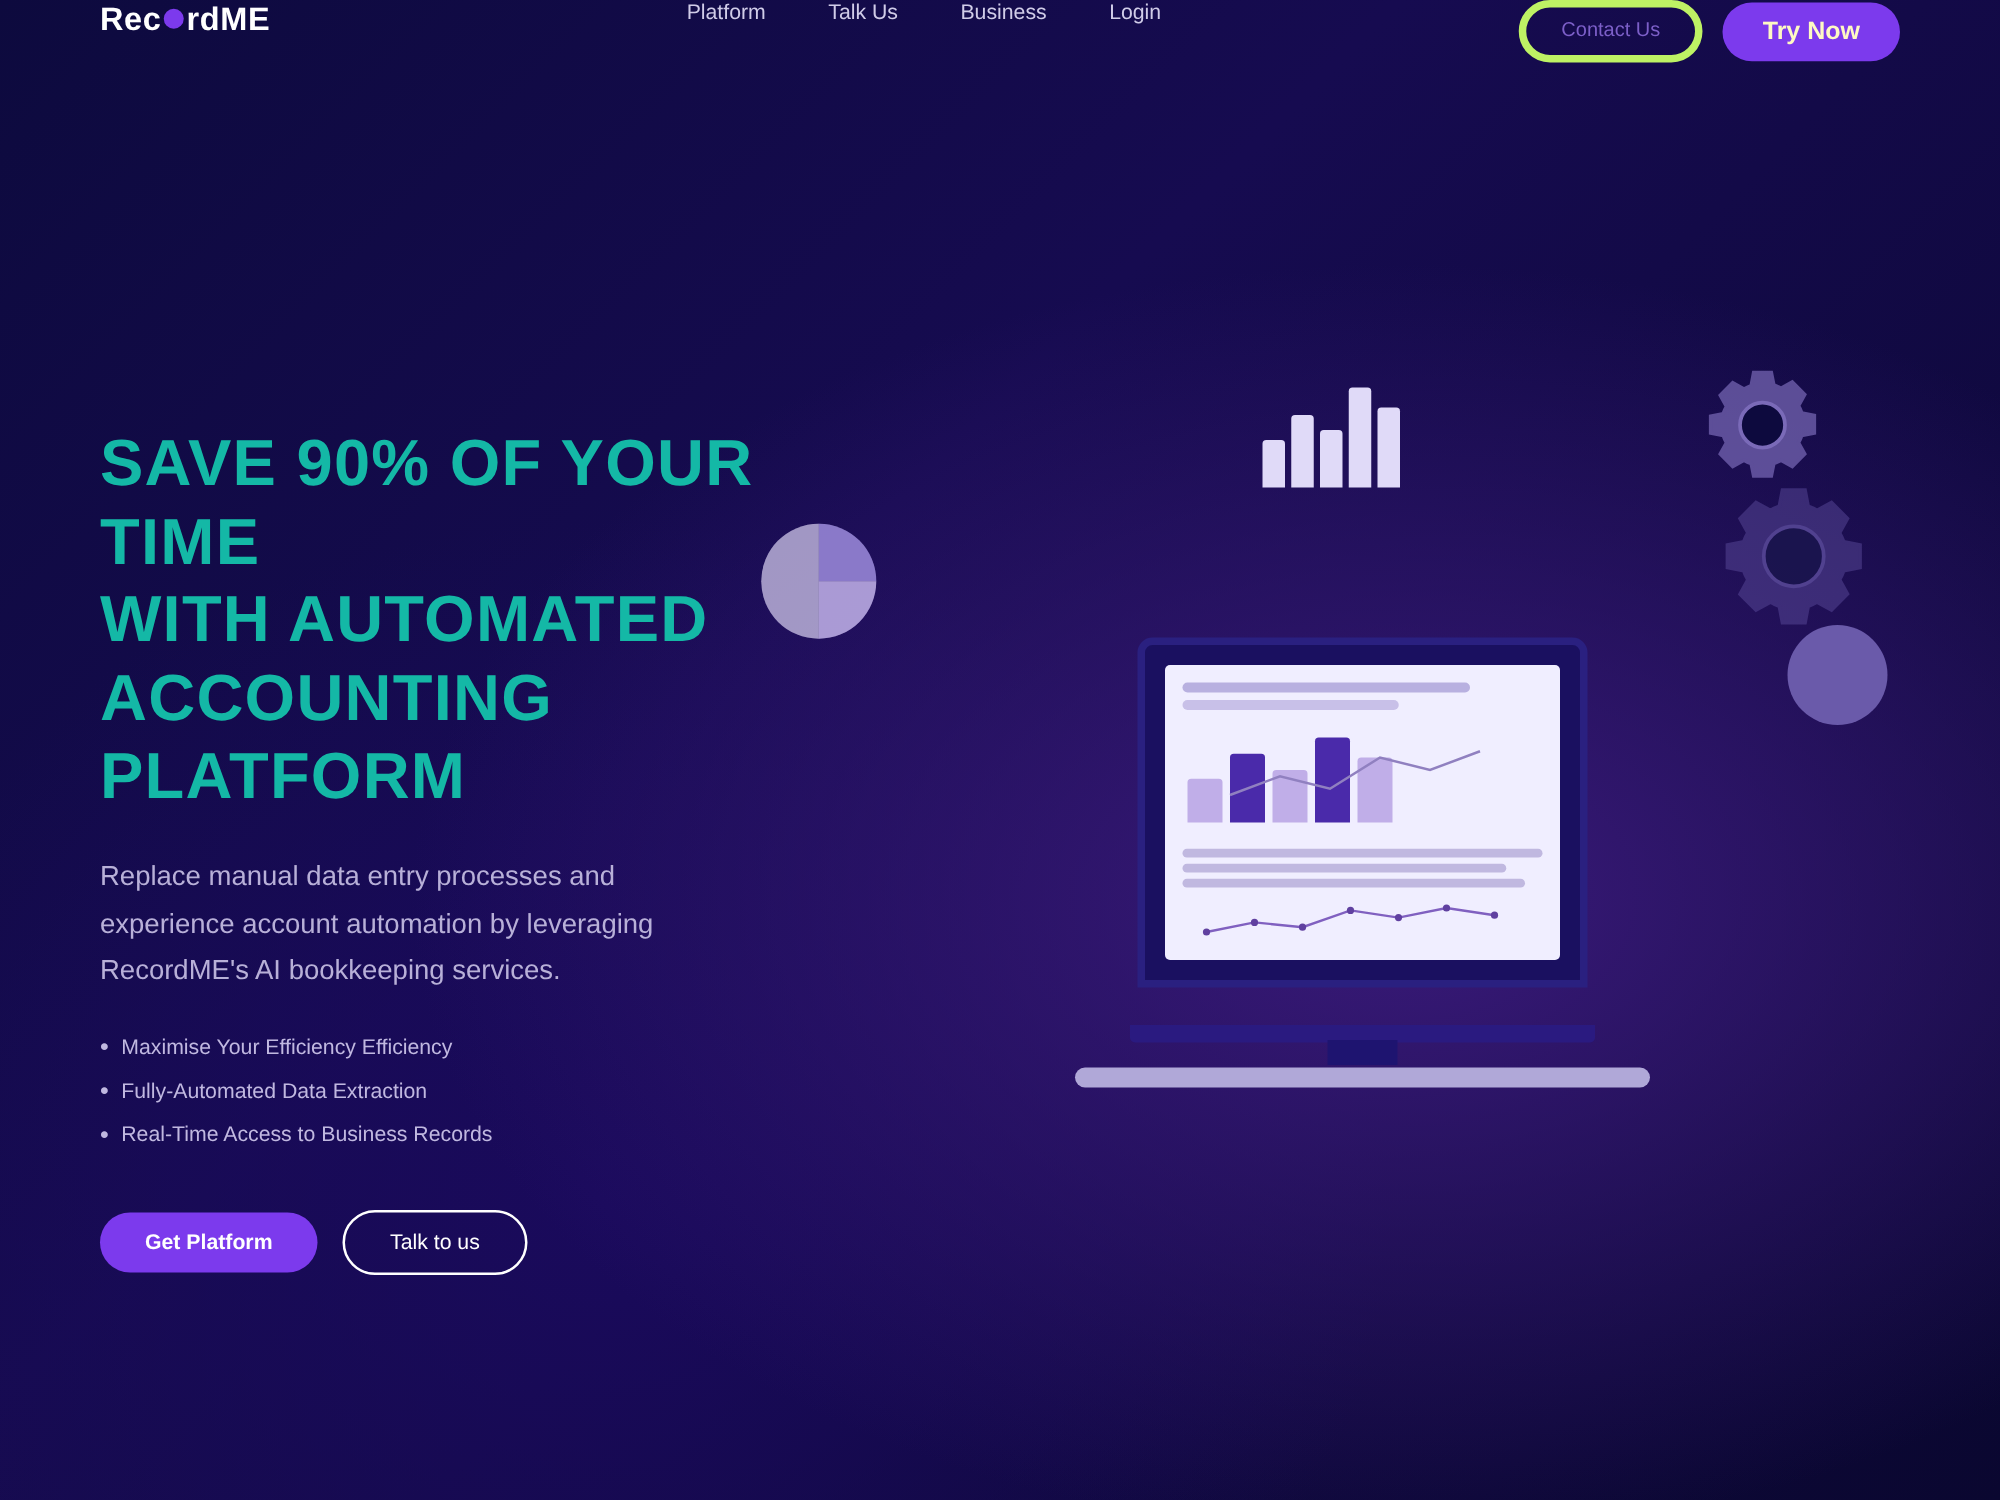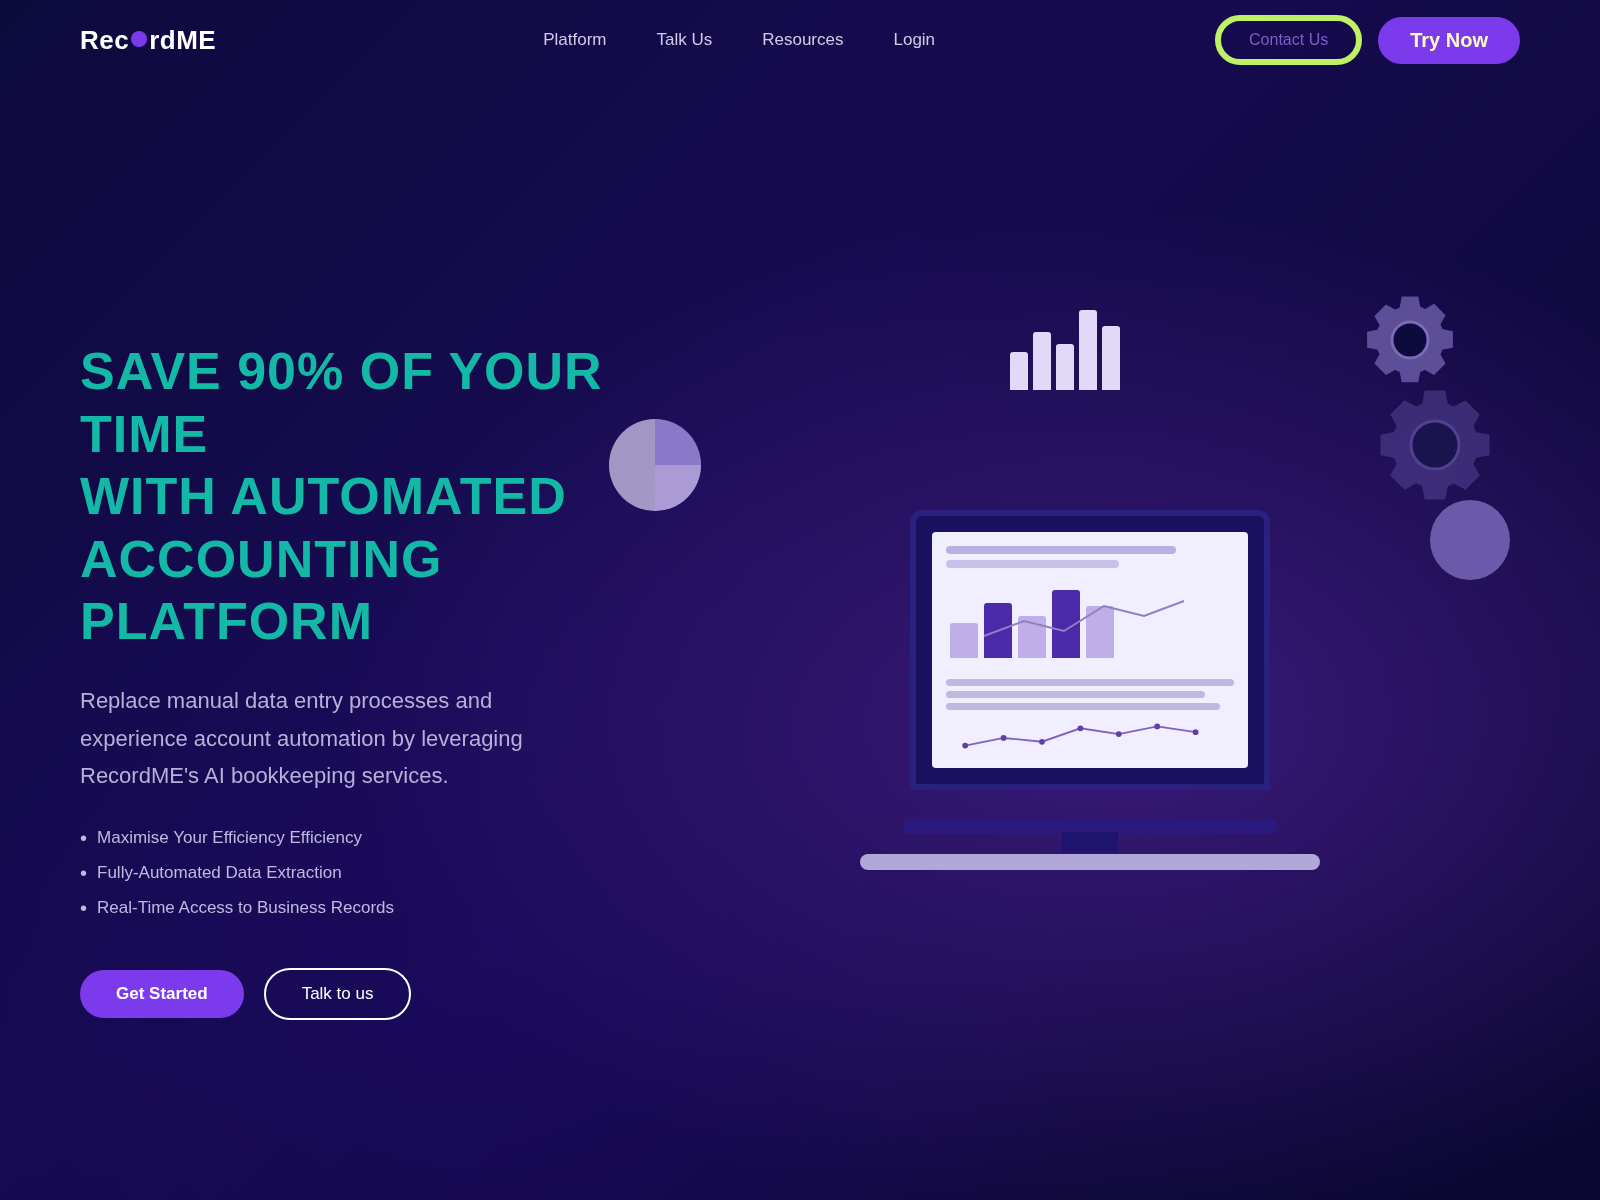--- a/index.html
+++ b/index.html
@@ -24,21 +24,21 @@
         linear-gradient(135deg, #0d0a3e 0%, #160b50 40%, #0a0730 100%);
       pointer-events: none;
       z-index: 0;
     }
 
     
     nav {
       position: relative;
       z-index: 10;
       display: flex;
-      align-items: center;
+      align-items: flex-start;
       justify-content: space-between;
       padding: 0 80px;
       height: 80px;
     }
 
     .logo {
       display: flex;
       align-items: center;
       gap: 0;
     }
@@ -330,21 +330,21 @@
 <nav>
   <div class="logo">
     <span class="logo-text">Rec</span>
     <span class="logo-o"></span>
     <span class="logo-text">rdME</span>
   </div>
 
   <ul class="nav-links">
     <li><a href="#">Platform</a></li>
     <li><a href="#">Talk Us</a></li>
-    <li><a href="#">Resources</a></li>
+    <li><a href="#">Business</a></li>
     <li><a href="#">Login</a></li>
   </ul>
 
   <div class="nav-actions">
     <button class="btn-contact">Contact Us</button>
     <button class="btn-try">Try Now</button>
   </div>
 </nav>
 
 <section class="hero">
@@ -354,21 +354,21 @@
       <span>WITH AUTOMATED</span><br>
       <span>ACCOUNTING PLATFORM</span>
     </h1>
     <p class="hero-subtitle">Replace manual data entry processes and experience account automation by leveraging RecordME's  AI bookkeeping services.</p>
     <ul class="hero-bullets">
       <li>Maximise Your Efficiency Efficiency</li>
       <li>Fully-Automated Data Extraction</li>
       <li>Real-Time Access to Business Records</li>
     </ul>
     <div class="hero-cta">
-      <button class="btn-get-started">Get Started</button>
+      <button class="btn-get-started">Get Platform</button>
       <button class="btn-talk">Talk to us</button>
     </div>
   </div>
 
   <div class="hero-right">
 
     <div class="gear-large">
       <svg viewBox="0 0 100 100" width="100" height="100" fill="none" xmlns="http://www.w3.org/2000/svg">
         <path d="M43 8h14l2 10c2 .7 4 1.6 5.8 2.7l9-5 9.9 9.9-5 9c1.1 1.8 2 3.8 2.7 5.8l10 2v14l-10 2c-.7 2-1.6 4-2.7 5.8l5 9-9.9 9.9-9-5c-1.8 1.1-3.8 2-5.8 2.7l-2 10H43l-2-10c-2-.7-4-1.6-5.8-2.7l-9 5-9.9-9.9 5-9c-1.1-1.8-2-3.8-2.7-5.8l-10-2V43l10-2c.7-2 1.6-4 2.7-5.8l-5-9 9.9-9.9 9 5C37 20.2 39 19.3 41 18.6L43 8z" stroke="#7a6ab8" stroke-width="3" fill="#7a6ab8" opacity="0.7"></path>
         <circle cx="50" cy="50" r="18" fill="#0d0a3e" stroke="#7a6ab8" stroke-width="3"></circle>

